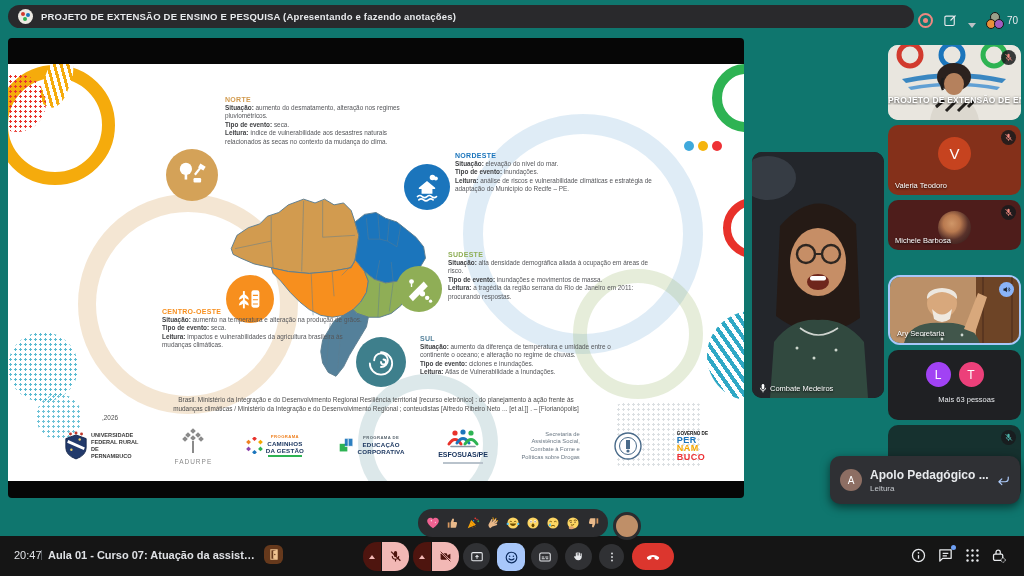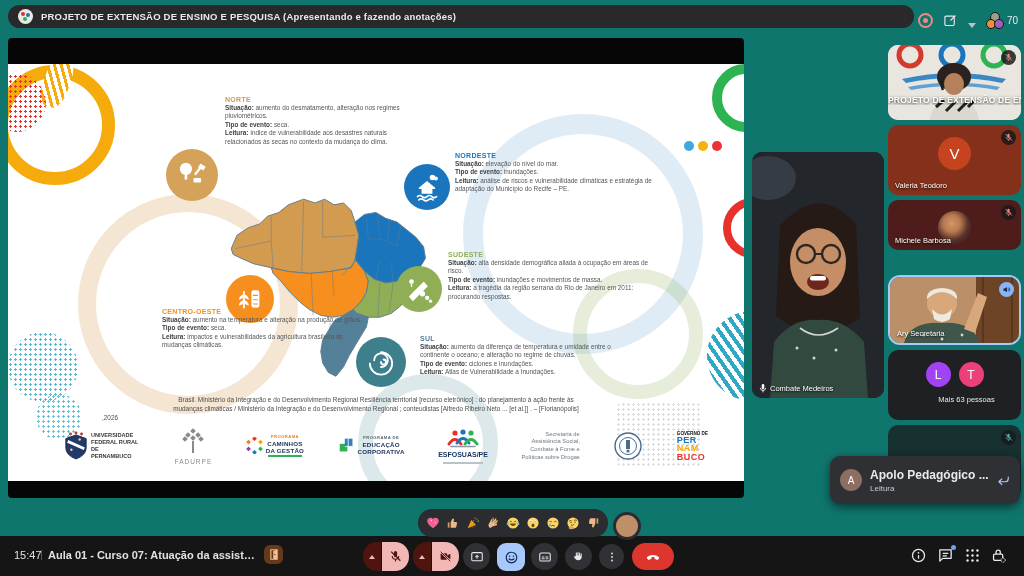--- a/index.html
+++ b/index.html
@@ -548,21 +548,21 @@
           <g transform="rotate(180 12 12)">
             <path d="M3 11h3v9H3z" fill="#d7975f"></path>
             <path d="M8 20h7.5c1 0 1.9-.7 2.1-1.7l1.3-5.5c.3-1.3-.7-2.5-2-2.5h-4l.8-3.6c.2-1-.4-2-1.4-2.2-.7-.2-1.4.2-1.7.8L8 11z" fill="#e9b98a"></path>
           </g>
         </svg>
     </span>
   </div>
   <div class="abs" id="skin-btn"></div>
 
   <div class="abs" id="footer">
-    <span class="abs f-time" style="left:14px;top:13px;">15:47</span>
+    <span class="abs f-time" style="left:14px;top:13px;">20:47</span>
     <span class="abs" style="left:40px;top:12px;color:#5f6368;font-size:11px;">|</span>
     <span class="abs f-title" style="left:48px;top:13px;">Aula 01 - Curso 07: Atuação da assistência social e...</span>
     <span class="abs" style="left:264px;top:9px;width:19px;height:19px;border-radius:6px;background:#66391c;display:flex;align-items:center;justify-content:center;">
       <svg width="10" height="11" viewBox="0 0 12 14">
           <path d="M2 1h8v12H2z" fill="none" stroke="#f0c390" stroke-width="1.4"></path>
           <path d="M10 1l-5 1.5v10L10 13z" fill="#f0c390"></path>
           <circle cx="7" cy="7" r=".9" fill="#66391c"></circle>
         </svg>
     </span>
 

